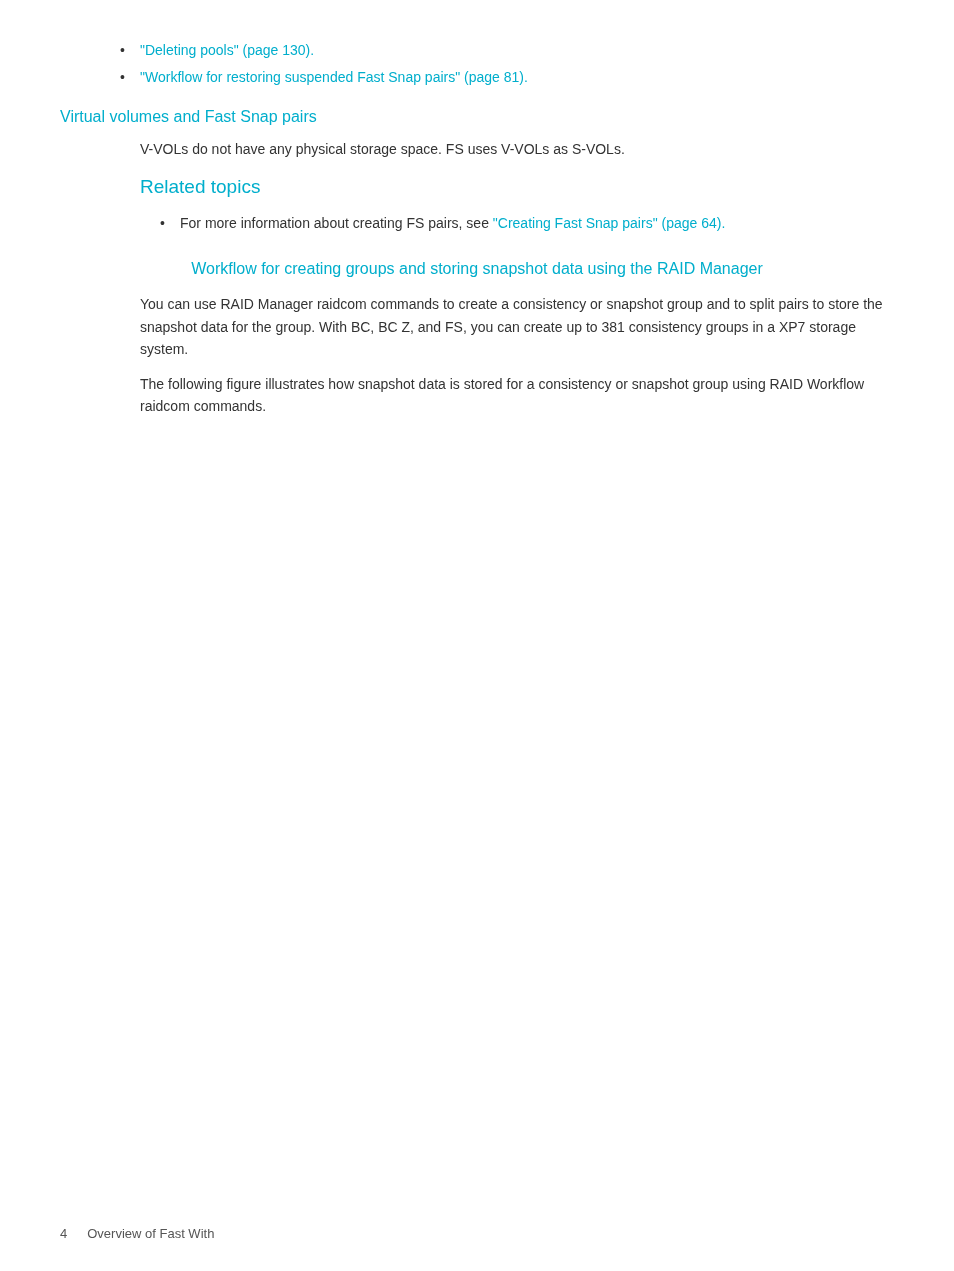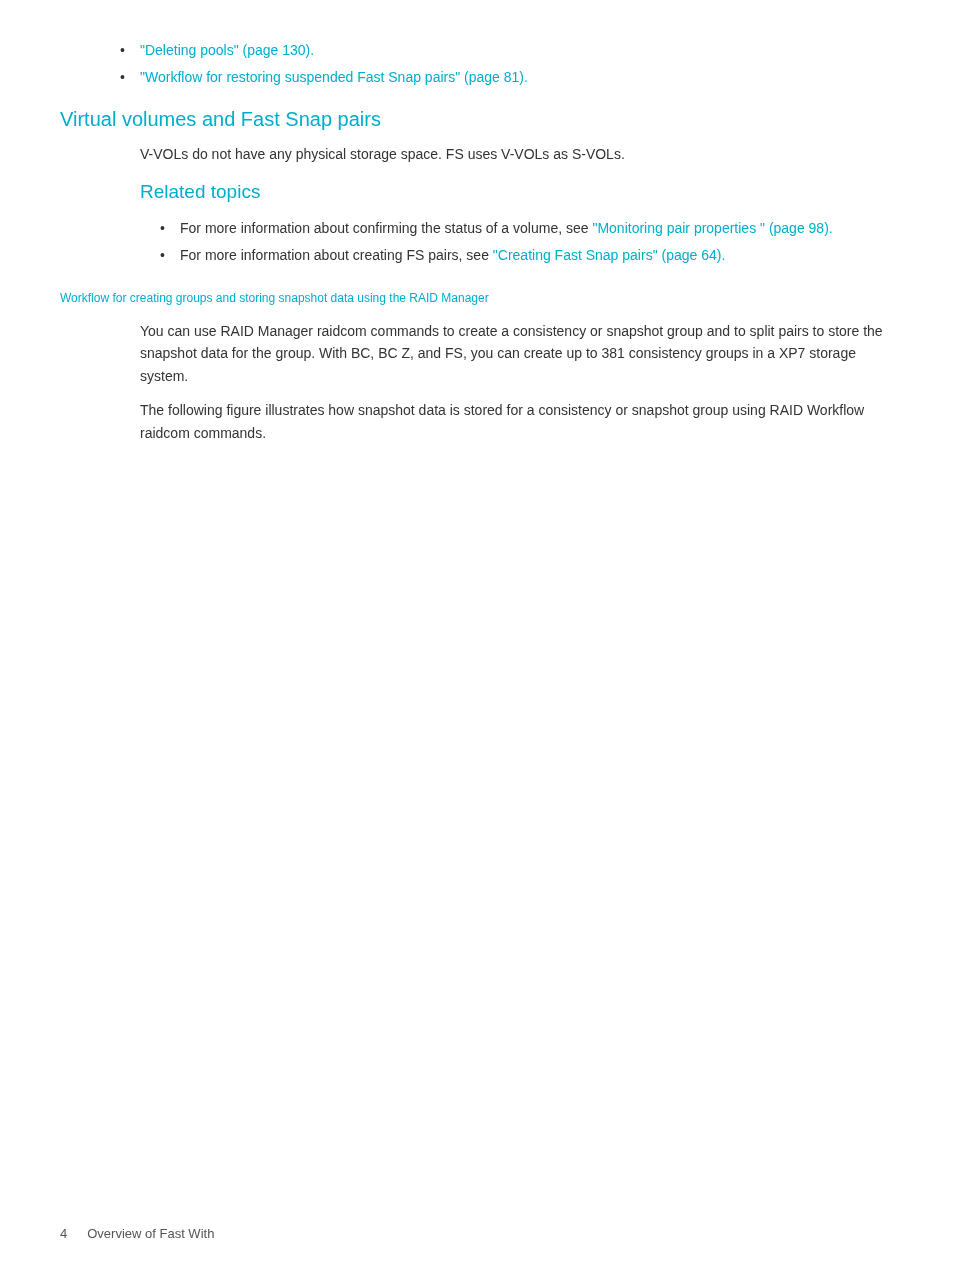--- a/index.html
+++ b/index.html
@@ -42,21 +42,21 @@
       color: #333333;
     }
 
     .link {
       color: #00aecc;
       text-decoration: none;
     }
 
     .section-heading {
       color: #00aecc;
-      font-size: 20px;
+      font-size: 16px;
       font-weight: normal;
       margin-bottom: 12px;
       margin-top: 4px;
     }
 
     .sub-heading {
       color: #00aecc;
       font-size: 19px;
       font-weight: normal;
       margin-bottom: 10px;
@@ -88,25 +88,26 @@
       align-items: center;
       gap: 20px;
     }
 
     .footer-page {
       font-weight: normal;
     }
 
     .large-heading {
       color: #00aecc;
-      font-size: 12px;
+      font-size: 16px;
       font-weight: normal;
       margin-bottom: 14px;
       margin-top: 4px;
       line-height: 1.35;
+      text-align: center;
     }
   </style>
 </head>
 <body>
 
 <div class="page-container">
 
   <ul class="bullet-list">
     <li>
       <a class="link" href="#">
@@ -124,23 +125,20 @@
     <h2 class="section-heading">Virtual volumes and Fast Snap pairs</h2>
 
     <div class="section-body">
       <p>V-VOLs do not have any physical storage space. FS uses V-VOLs as S-VOLs.</p>
 
       <div class="related-topics-container" style="margin-left:0; margin-top:12px;">
         <h3 class="sub-heading">Related topics</h3>
 
         <ul class="bullet-list" style="margin-left:20px;">
           <li>
-            <span>For more information about confirming the status of a volume, see </span><a class="link" href="#"><span>"Monitoring pair properties " (page 98).</span></a>
-          </li>
-          <li>
             <span>For more information about creating FS pairs, see </span><a class="link" href="#"><span>"Creating Fast Snap pairs" (page 64).</span></a>
           </li>
         </ul>
       </div>
     </div>
   </div>
 
   <div class="section-block">
     <h2 class="large-heading">Workflow for creating groups and storing snapshot data using the RAID Manager</h2>
 

